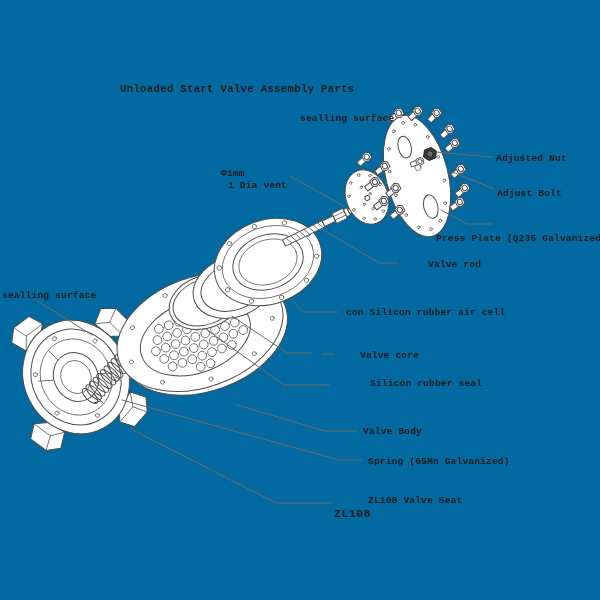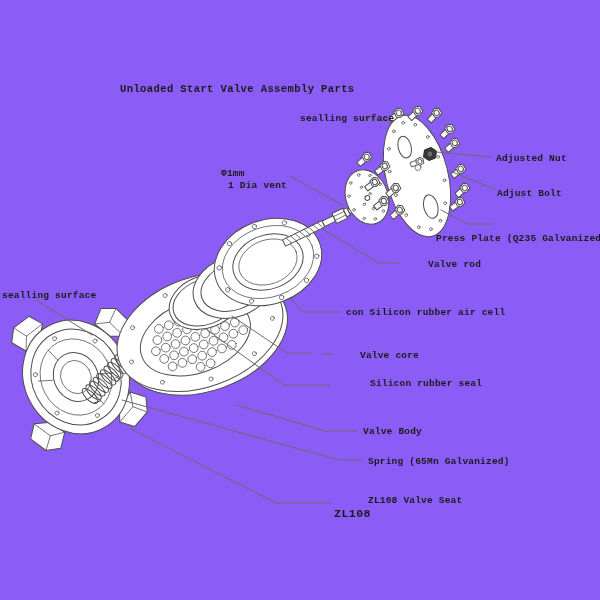--- a/index.html
+++ b/index.html
@@ -1,16 +1,16 @@
 <!DOCTYPE html>
 <html><head>
 <meta charset="utf-8">
 <style>
   html,body{margin:0;padding:0;background:#ffffff;}
-  .stage{position:relative;width:600px;height:600px;background:#8b5cf6;overflow:hidden;}
+  .stage{position:relative;width:600px;height:600px;background:#0369a1;overflow:hidden;}
   svg{display:block;}
   .part{fill:#ffffff;stroke:#4d4d4d;stroke-width:1;stroke-linejoin:round;stroke-linecap:round;}
   .thin{stroke-width:.7;}
   .nofill{fill:none;}
   .dark{fill:#3a3a3a;stroke:#222;}
   .leader{fill:none;stroke:#6b6b6b;stroke-width:1;stroke-linecap:round;}
   text{font-family:"Liberation Mono","DejaVu Sans Mono",monospace;font-weight:700;fill:#1b1b1b;}
   .title{font-size:10.5px;letter-spacing:.4px;}
   .lbl{font-size:9.5px;letter-spacing:.2px;}
   .lbl-lg{font-size:11.5px;letter-spacing:.5px;}

